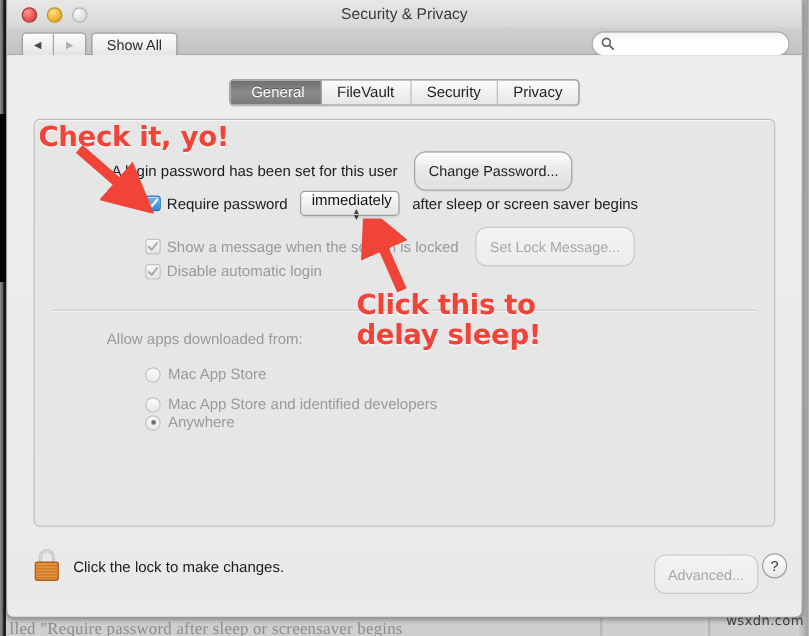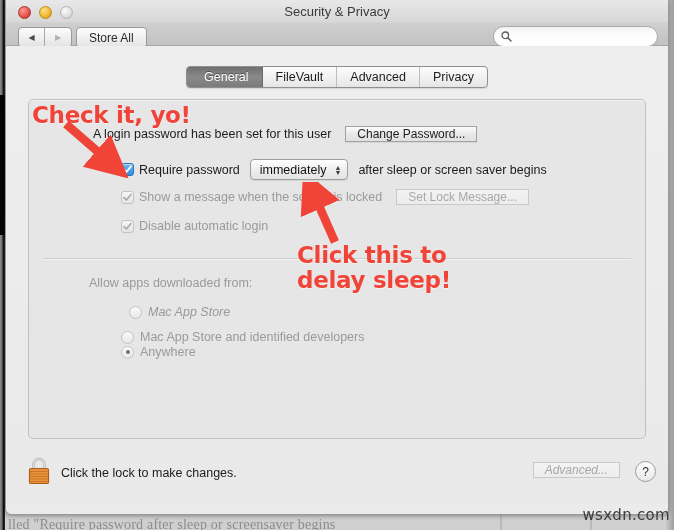--- a/index.html
+++ b/index.html
@@ -165,50 +165,50 @@
   .rb {
     width: 13px; height: 13px; border-radius: 50%; flex: none;
     margin-right: 6px; display: flex; align-items: center; justify-content: center;
     background: linear-gradient(to bottom,#fafafa,#e8e8e8);
     border: 1px solid #c2c2c2;
   }
   .rb .dot { width: 4px; height: 4px; border-radius: 50%; background: #707070; }
 
   
   .btn {
-    height: 16px; padding: 4px 11px; display: inline-flex; align-items: center;
+    height: 33px; padding: 4px 11px; display: inline-flex; align-items: center;
     font-size: 12px; color: #1e1e1e;
-    border: 1px solid #a2a2a2; border-radius: 0;
+    border: 1px solid #a2a2a2; border-radius: 10px;
     background: linear-gradient(to bottom,#fdfdfd,#e8e8e8 50%,#e1e1e1);
     box-shadow: 0 1px 1px rgba(0,0,0,.06);
   }
   .btn.disabled { color: #a8a8a8; border-color: #c9c9c9;
     background: linear-gradient(to bottom,#f3f3f3,#ececec); box-shadow:none; }
 
   
   .popup {
     height: 21px; display: inline-flex; align-items: center;
     border: 1px solid #9e9e9e; border-radius: 4px;
     background: linear-gradient(to bottom,#ffffff,#ededed 55%,#e4e4e4);
     box-shadow: 0 1px 1px rgba(0,0,0,.08);
-    padding: 0 6px 0 9px; font-size: 12.5px; color: #111;
+    padding: 0 6px 0 9px; font-size: 12.5px; color: #111; flex-direction: column;
   }
   .popup .arrows { margin-left: 8px; display: flex; flex-direction: column;
     line-height: 5px; font-size: 7px; color: #3c3c3c; }
 
   .divider {
     position: absolute; left: 14px; right: 14px; height: 1px;
     background: #cfcfcf; box-shadow: 0 1px 0 #f2f2f2;
   }
 
   
   .bottombar { position: absolute; left: 0; right: 0; bottom: 0; height: 60px; }
   .lock { position: absolute; left: 20px; top: 12px; width: 26px; height: 30px; }
   .locktext { position: absolute; left: 55px; top: 22px; font-size: 12.5px; color: #1c1c1c; }
-  .adv { position: absolute; right: 48px; top: 18px; font-style: italic; }
+  .adv { position: absolute; right: 36px; top: 18px; }
   .help {
     position: absolute; right: 12px; top: 17px;
     width: 21px; height: 21px; border-radius: 50%;
     border: 1px solid #9d9d9d;
     background: linear-gradient(to bottom,#fdfdfd,#e9e9e9);
     display: flex; align-items: center; justify-content: center;
     font-size: 12px; color: #333;
   }
 
   
@@ -218,21 +218,21 @@
     font-weight: bold; color: #f04438;
     font-size: 23px; letter-spacing: -.3px;
     text-shadow: 0 1px 1px rgba(255,255,255,.55);
     white-space: pre-line; line-height: 1.1;
   }
   .anno-1 { left: 32px; top: 103px; }
   .anno-2 { left: 297px; top: 243px; }
   .arrow { position: absolute; }
   .watermark {
     position: absolute; right: 4px; bottom: 6px;
-    font-family: "DejaVu Sans", sans-serif; font-size: 15px;
+    font-family: "DejaVu Sans", sans-serif; font-size: 11px;
     color: #3d3d3d; letter-spacing: .3px;
   }
 </style>
 </head>
 <body>
 
 <div id="root">
 
   <div class="edge-strip"></div>
   <div class="edge-strip-2"></div>
@@ -249,40 +249,40 @@
         <div class="tl yellow"></div>
         <div class="tl gray"></div>
       </div>
       <div class="win-title">Security &amp; Privacy</div>
 
       <div class="toolbar">
         <div class="navseg">
           <div>◀</div>
           <div class="dim">▶</div>
         </div>
-        <div class="showall">Store All</div>
+        <div class="showall">Show All</div>
         <div class="search">
           <span>
             <svg width="11" height="11" viewBox="0 0 11 11">
               <circle cx="4.3" cy="4.3" r="3.3" fill="none" stroke="#5d5d5d" stroke-width="1.3"></circle>
               <line x1="6.8" y1="6.8" x2="10" y2="10" stroke="#5d5d5d" stroke-width="1.5" stroke-linecap="round"></line>
             </svg>
           </span>
           <input type="text" placeholder="" style="">
         </div>
       </div>
     </div>
 
     <div class="body">
 
       <div class="tabs">
         <div class="tabgroup">
           <div class="tab active">General</div>
           <div class="tab">FileVault</div>
-          <div class="tab">Advanced</div>
+          <div class="tab">Security</div>
           <div class="tab">Privacy</div>
         </div>
       </div>
 
       <div class="panel">
 
         <div class="row" style="left:64px; top:26px;">
           <span class="lbl">A login password has been set for this user</span>
           <span class="btn" style="margin-left:14px;">Change Password...</span>
         </div>
@@ -322,21 +322,21 @@
           </span>
           <span class="lbl dim">Disable automatic login</span>
         </div>
 
         <div class="divider" style="top:158px;"></div>
 
         <div class="row" style="left:60px; top:176px;">
           <span class="lbl dim">Allow apps downloaded from:</span>
         </div>
 
-        <div class="row" style="left:100px; top:205px;font-style:italic;">
+        <div class="row" style="left:92px; top:205px;">
           <span class="rb"></span>
           <span class="lbl dim">Mac App Store</span>
         </div>
 
         <div class="row" style="left:92px; top:230px;">
           <span class="rb"></span>
           <span class="lbl dim">Mac App Store and identified developers</span>
         </div>
 
         <div class="row" style="left:92px; top:245px;">

